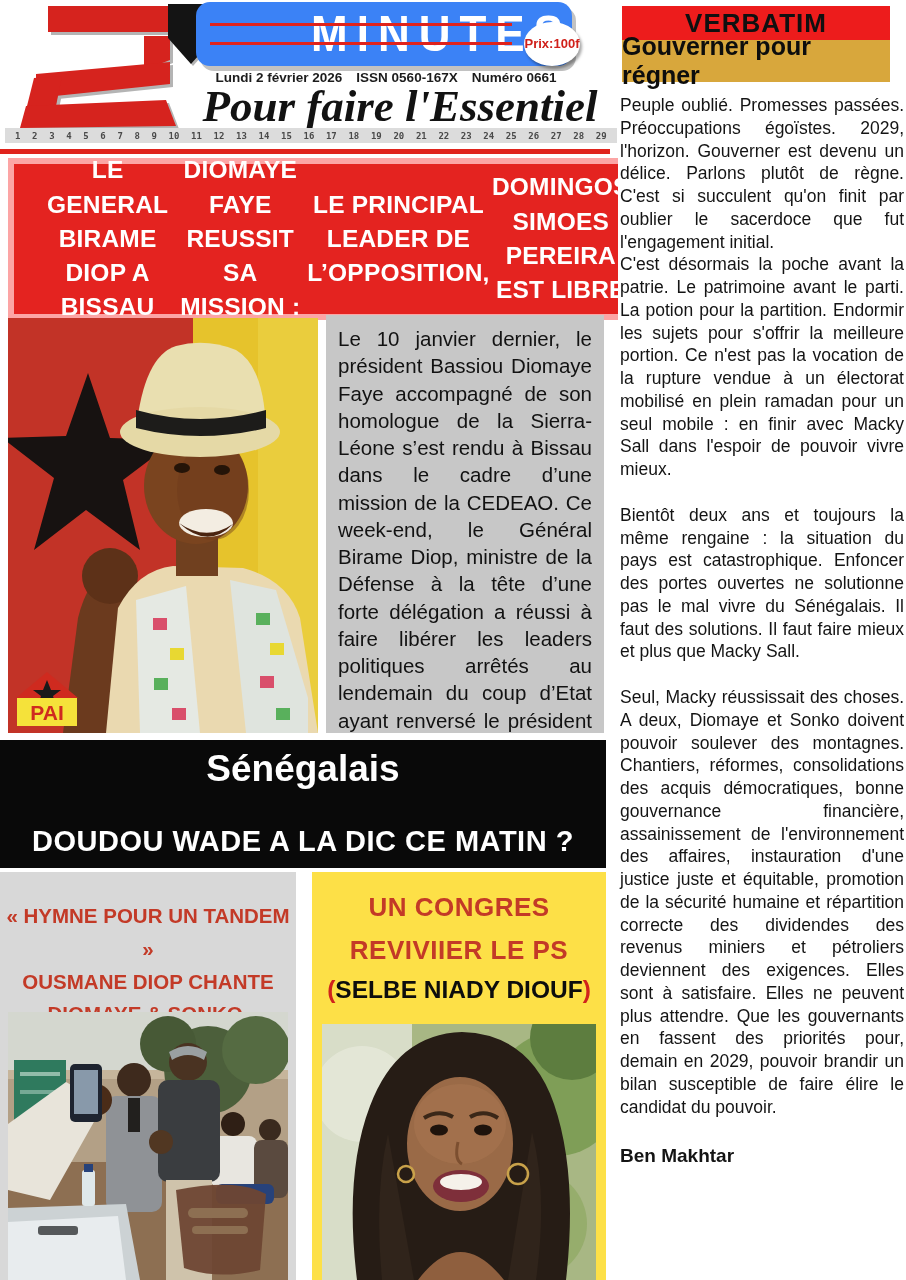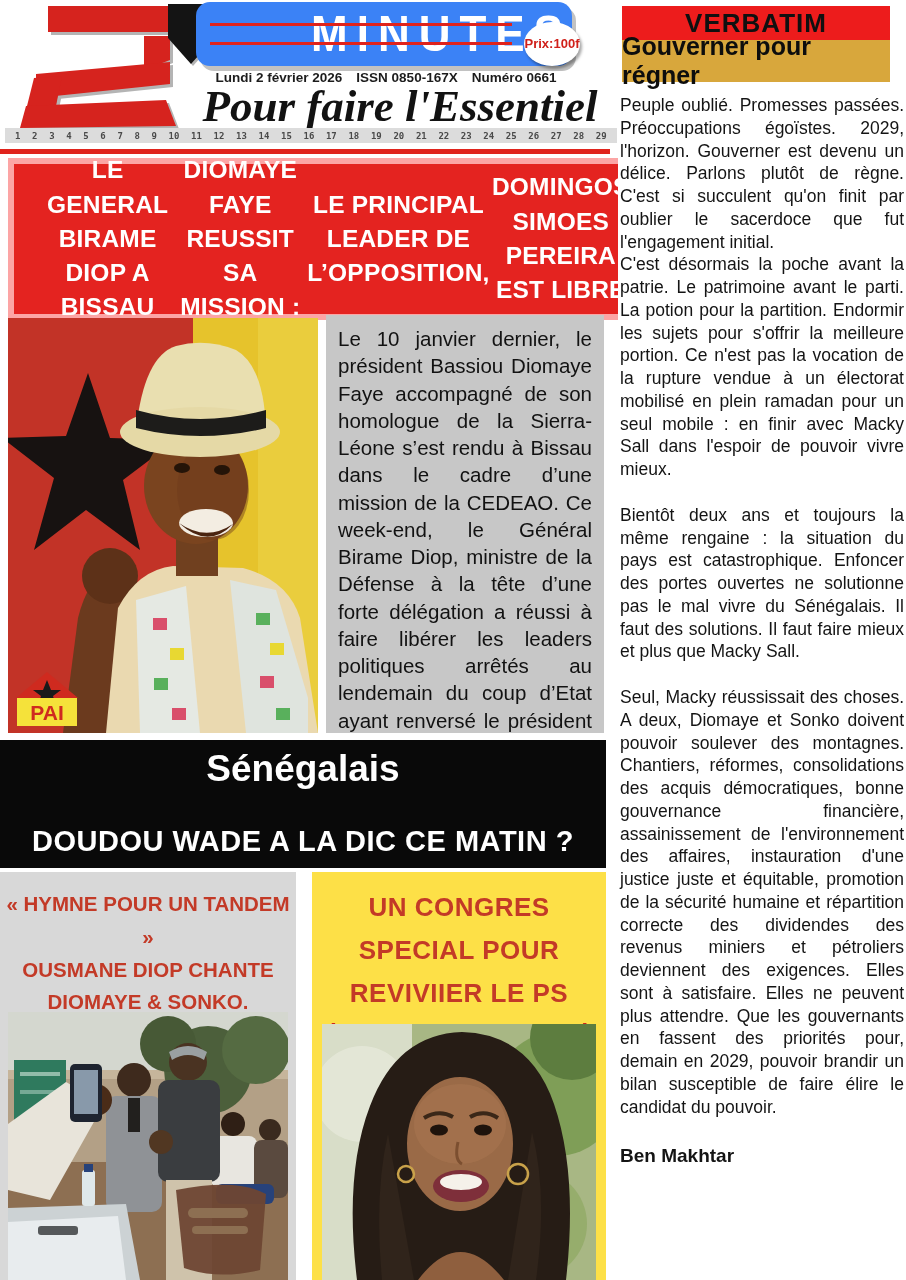--- a/index.html
+++ b/index.html
@@ -36,21 +36,21 @@
       padding:10px 12px;font-size:20.5px;line-height:1.33;text-align:justify;color:#121212;}
 
   
   .demo-banner{position:absolute;left:0;top:740px;width:606px;height:128px;background:#090909;color:#fff;}
   .demo-kicker{position:absolute;top:8px;width:100%;text-align:center;font-size:37px;font-weight:bold;}
   .demo-headline{position:absolute;bottom:10px;width:100%;text-align:center;font-size:29px;font-weight:bold;
       letter-spacing:.5px;}
 
   
   .tandem-block{position:absolute;left:0;top:872px;width:296px;height:408px;background:#d8d8d8;}
-  .tandem-head{padding-top:16px;text-align:center;font-weight:bold;}
+  .tandem-head{padding-top:28px;text-align:center;font-weight:bold;}
   .tandem-red{color:#c33a27;font-size:20.5px;line-height:1.6;}
   .tandem-black{color:#0d0d0d;font-size:23.5px;line-height:1.55;}
   .tandem-photo{position:absolute;left:8px;top:140px;}
 
   .congress-block{position:absolute;left:312px;top:872px;width:294px;height:408px;background:#fde047;}
   .congress-head{padding-top:14px;text-align:center;font-weight:bold;}
   .congress-red{color:#c33a27;font-size:26px;line-height:1.65;letter-spacing:.5px;}
   .congress-byline{color:#0d0d0d;font-size:24.5px;line-height:1.45;}
   .paren{color:#d0231c;}
   .congress-photo{position:absolute;left:10px;top:152px;}
@@ -89,21 +89,21 @@
       <span class="minutes-slit slit1"></span>
       <span class="minutes-slit slit2"></span>
       <span class="price-badge">
         <span>Prix:</span>
         <span>100f</span>
       </span>
     </div>
 
     <div class="date-line">
       <span>Lundi 2 février 2026</span>
-      <span>ISSN 0850-167X</span>
+      <span>ISSN 0560-167X</span>
       <span>Numéro 0661</span>
     </div>
 
     <div class="tagline">Pour faire l'Essentiel</div>
 
     <div class="ruler">
         <span>1</span>
         <span>2</span>
         <span>3</span>
         <span>4</span>
@@ -251,21 +251,20 @@
       <polygon points="0,210 110,204 118,268 0,268" fill="#e8ecee"></polygon>
       <rect x="74" y="158" width="13" height="36" rx="3" fill="#dfe8ea"></rect>
       <rect x="76" y="152" width="9" height="8" fill="#27427a"></rect>
       <rect x="30" y="214" width="40" height="9" rx="3" fill="#55585a"></rect>
     </svg>
   </div>
 
   <div class="congress-block">
     <div class="congress-head">
       <div class="congress-red">UN CONGRES</div>
-      <div class="congress-red">SPECIAL POUR</div>
       <div class="congress-red">REVIVIIER LE PS</div>
       <div class="congress-byline">
         <span class="paren">(</span><span>SELBE NIADY DIOUF</span><span class="paren">)</span>
       </div>
     </div>
 
     <svg class="congress-photo" width="274" height="256" viewBox="0 0 274 256">
       <rect width="274" height="256" fill="#a8b784"></rect>
       <rect x="0" y="0" width="90" height="256" fill="#d8ddc8"></rect>
       <circle cx="40" cy="70" r="48" fill="#e6e9da" opacity=".8"></circle>

